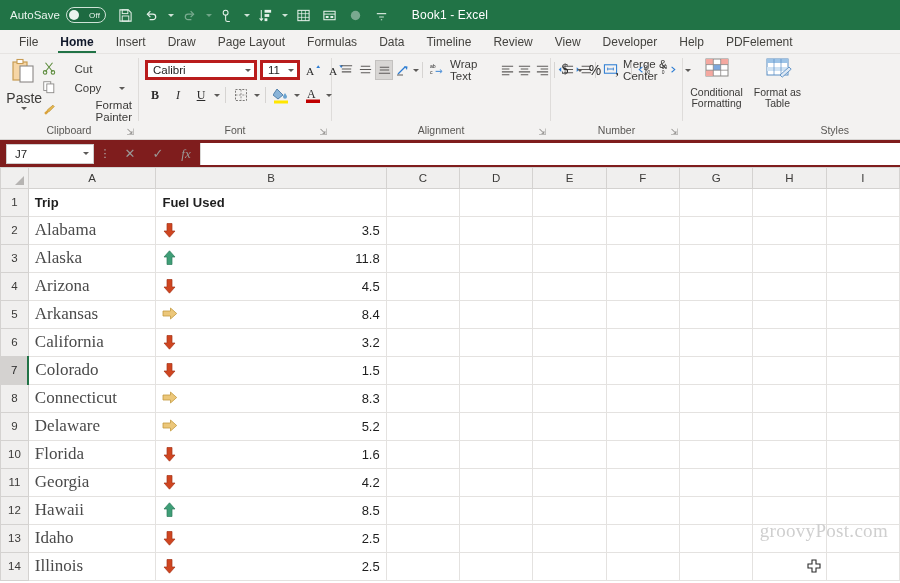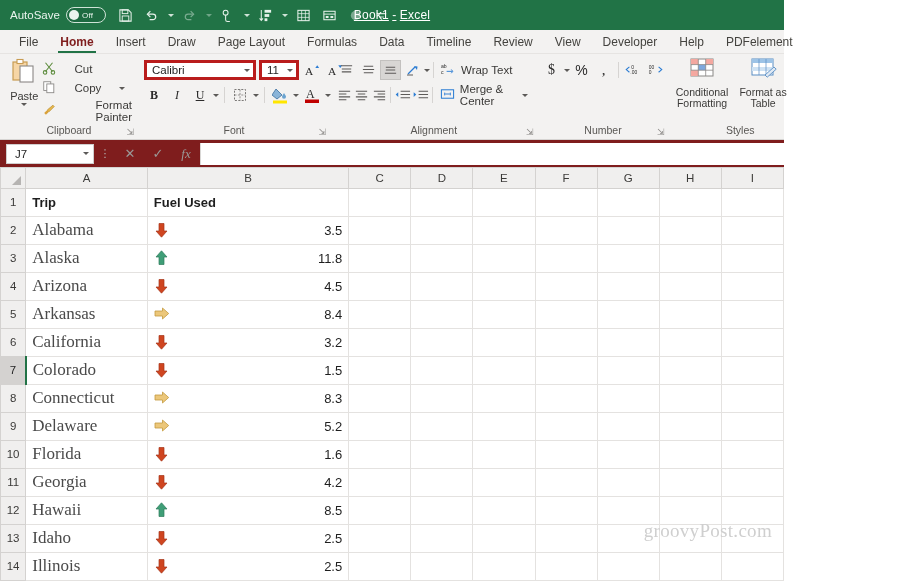--- a/index.html
+++ b/index.html
@@ -4,87 +4,87 @@
 <style>
   * { box-sizing: border-box; margin:0; padding:0; }
   html,body { width:900px; height:583px; overflow:hidden; }
   body {
     font-family: "Liberation Sans", sans-serif;
     font-size: 12px;
     background: #ffffff;
     color: #333;
     -webkit-font-smoothing: antialiased;
   }
-  #app { width:784px; height:583px; position:relative; display:flex; flex-direction:column; }
+  #app { width:900px; height:583px; position:relative; display:flex; flex-direction:column; }
 
   
   .titlebar {
     height:30px; background:#217346; display:flex; align-items:center;
     color:#fff; flex:0 0 30px; position:relative;
   }
   .qat { display:flex; align-items:center; padding-left:10px; gap:2px; }
   .autosave { display:flex; align-items:center; gap:6px; margin-right:6px; }
   .autosave-label { font-size:11.5px; color:#e9f3ed; }
   .toggle {
     width:40px; height:16px; border-radius:9px; border:1px solid #cfe3d7;
-    background:#1d6a41; display:flex; align-items:center; padding:0 2px; gap:3px;
+    background:#1d6a41; display:flex; align-items:center; padding:0 2px; gap:10px;
   }
   .toggle .knob { width:10px; height:10px; border-radius:50%; background:#eaf4ee; }
   .toggle .off { font-size:8px; color:#eaf4ee; letter-spacing:.3px; }
   .qicon {
     width:24px; height:24px; display:flex; align-items:center; justify-content:center;
     color:#e7f2eb;
   }
   .qicon svg { display:block; }
   .qcaret { width:10px; height:24px; display:flex; align-items:center; justify-content:center; }
   .qcaret:after{ content:""; border-left:3px solid transparent; border-right:3px solid transparent;
                  border-top:3.5px solid #cfe3d7; }
   .dim { opacity:.45; }
   .title-text {
     position:absolute; left:0; right:0; text-align:center; font-size:12px; color:#fff;
     pointer-events:none;
   }
-  .title-text span { letter-spacing:.2px;text-decoration:underline; }
+  .title-text span { letter-spacing:.2px; }
   .searchbox {
     position:absolute; left:578px; top:4px; width:312px; height:22px;
     background:#3c8a5f; display:flex; align-items:center; gap:8px; padding:0 8px;
     border-radius:1px;
   }
   .searchbox .sph { font-size:11.5px; color:#dcebe2; }
 
   
   .tabs {
     height:24px; flex:0 0 24px; background:#f3f2f1; display:flex; align-items:stretch;
     padding-left:8px; border-bottom:1px solid #e6e4e2;
   }
   .tab {
     padding:0 11px; display:flex; align-items:center; font-size:12px; color:#44433f;
     position:relative; white-space:nowrap;
   }
-  .tab.active { color:#7f1d1d; font-weight:bold; }
+  .tab.active { color:#0f172a; font-weight:bold; }
   .tab.active:after {
     content:""; position:absolute; left:9px; right:9px; bottom:0; height:2px; background:#217346;
   }
 
   
   .ribbon {
     flex:0 0 84px; background:#f3f2f1; display:flex; position:relative;
     border-bottom:1px solid #d6d4d2;
   }
   .group { position:relative; display:flex; flex-direction:column; height:100%; }
   .group-body { flex:1; display:flex; align-items:flex-start; padding:4px 6px 0 6px; }
   .group-label {
     height:16px; font-size:10.5px; color:#595754; text-align:center; line-height:14px;
   }
   .grp-sep { width:1px; background:#dedcda; margin:4px 0 18px 0; }
   .launcher { position:absolute; right:4px; bottom:2px; font-size:9px; color:#8a8886; }
 
   
   .paste-btn { width:44px; display:flex; flex-direction:column; align-items:center; gap:1px; }
-  .paste-label { font-size:11px; color:#3b3a38; }
+  .paste-label { font-size:14px; color:#3b3a38; }
   .mini-caret { border-left:3px solid transparent; border-right:3px solid transparent;
                 border-top:3.5px solid #5c5a58; }
   .clip-list { display:flex; flex-direction:column; gap:3px; padding-top:3px; }
   .clip-item { display:flex; align-items:center; gap:18px; font-size:11.5px; color:#3b3a38;text-align:right; }
 
   
   .font-row { display:flex; align-items:center; gap:3px; }
   .combo {
     border:3px solid #b91c1c; background:#fff; height:20px; display:flex; align-items:center;
     padding:0 3px 0 5px; font-size:11.5px; color:#1e1e1e; justify-content:space-between;
@@ -389,21 +389,21 @@
           </div>
           <span class="mini-caret"></span>
         </div>
       </div>
       <div class="group-label">Font</div>
       <div class="launcher">⇲</div>
     </div>
     <div class="grp-sep"></div>
 
     <div class="group" style="width:218px;">
-      <div class="group-body" style="flex-direction:column; gap:5px; padding-top:6px;">
+      <div class="group-body" style="flex-direction:row; gap:5px; padding-top:6px;">
         <div class="align-row">
           <div class="abtn">
             <svg width="15" height="14" viewBox="0 0 16 14">
                 <path d="M2 2.5h12M3 6h10M3 9h10" stroke="#5c5a58" stroke-width="1.1"></path>
               </svg>
           </div>
           <div class="abtn">
             <svg width="15" height="14" viewBox="0 0 16 14">
                 <path d="M3 3h10M2 6.5h12M3 10h10" stroke="#5c5a58" stroke-width="1.1"></path>
               </svg>

